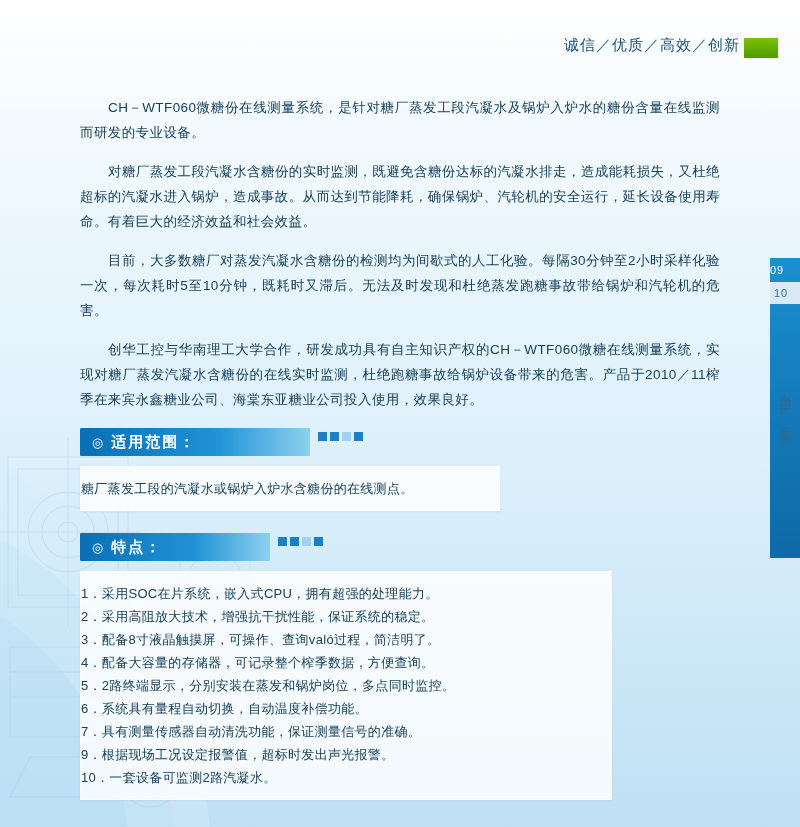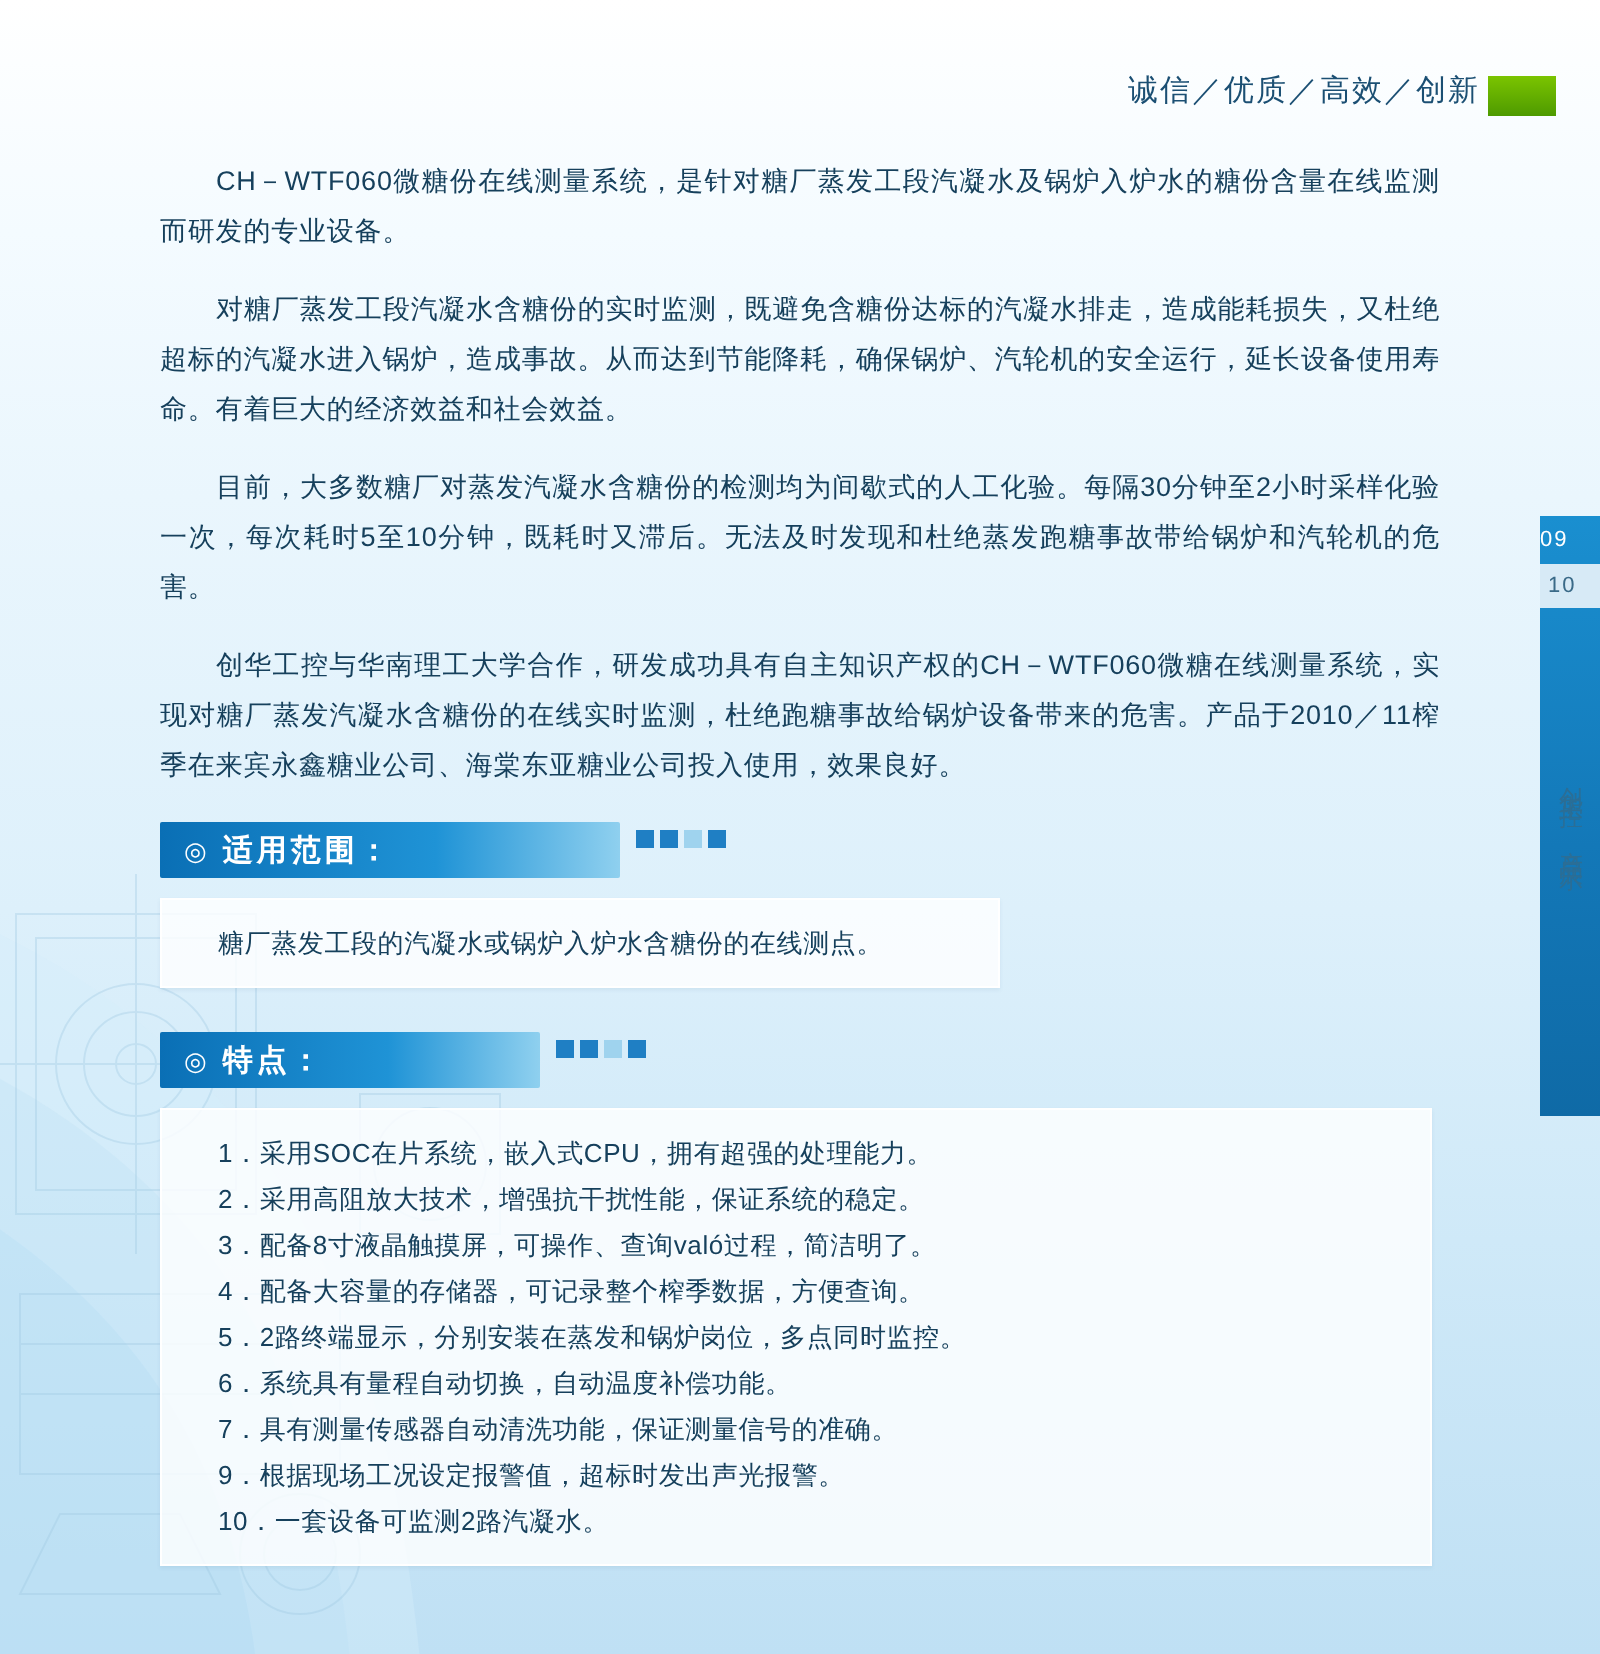--- a/index.html
+++ b/index.html
@@ -105,21 +105,21 @@
   .header-wrap {
     position: absolute;
     right: 60px;
     top: 36px;
     text-align: right;
   }
   
   .content {
     position: absolute;
     left: 80px;
-    top: 78px;
+    top: 95px;
     width: 640px;
   }
   p.para {
     margin: 0 0 14px 0;
     font-size: 13.5px;
     line-height: 25px;
     color: #16405c;
     text-align: justify;
     text-indent: 28px;
     letter-spacing: 0.4px;
@@ -164,21 +164,21 @@
     width: 9px;
     height: 9px;
     background: #1f7fc4;
   }
   .sec-blocks i.pale { background: #9fd3ee; }
   
   .panel {
     background: rgba(255,255,255,0.82);
     border: 1px solid #ffffff;
     box-shadow: 0 1px 2px rgba(40,90,130,0.08);
-    padding: 10px 28px;
+    padding: 10px 0;
     box-sizing: border-box;
   }
   .panel .line {
     font-size: 13px;
     line-height: 23px;
     color: #16405c;
     letter-spacing: 0.3px;
   }
 </style>
 </head>
@@ -253,21 +253,21 @@
         <span class="ring">◎</span>
         <span class="txt">特点：</span>
       </div>
       <div class="sec-blocks" style="left:198px;">
         <i></i>
         <i></i>
         <i class="pale"></i>
         <i></i>
       </div>
     </div>
-    <div class="panel" style="width:636px;">
+    <div class="panel" style="width:532px;">
       <div class="line">1．采用SOC在片系统，嵌入式CPU，拥有超强的处理能力。</div>
       <div class="line">2．采用高阻放大技术，增强抗干扰性能，保证系统的稳定。</div>
       <div class="line">3．配备8寸液晶触摸屏，可操作、查询való过程，简洁明了。</div>
       <div class="line">4．配备大容量的存储器，可记录整个榨季数据，方便查询。</div>
       <div class="line">5．2路终端显示，分别安装在蒸发和锅炉岗位，多点同时监控。</div>
       <div class="line">6．系统具有量程自动切换，自动温度补偿功能。</div>
       <div class="line">7．具有测量传感器自动清洗功能，保证测量信号的准确。</div>
       <div class="line">9．根据现场工况设定报警值，超标时发出声光报警。</div>
       <div class="line">10．一套设备可监测2路汽凝水。</div>
     </div>

